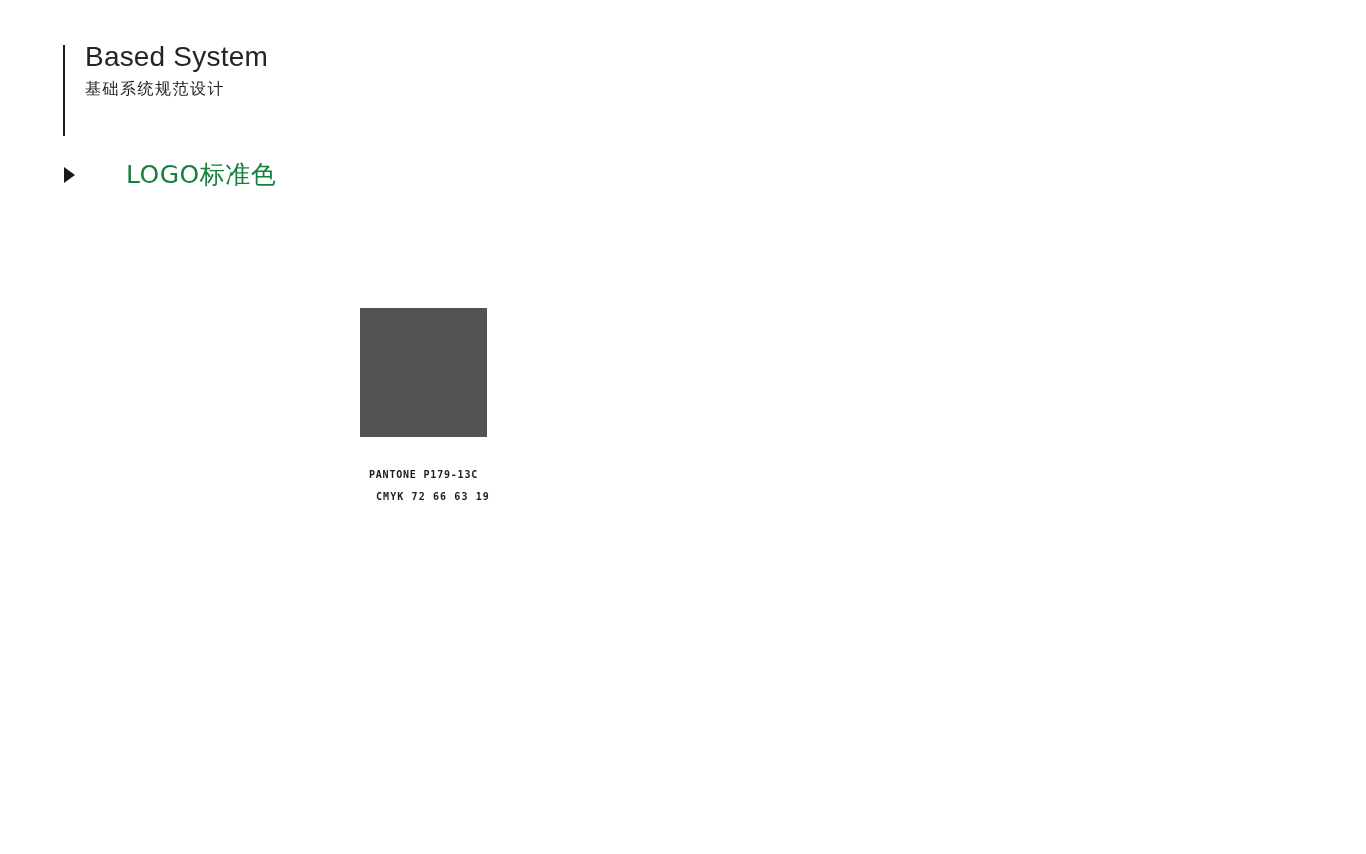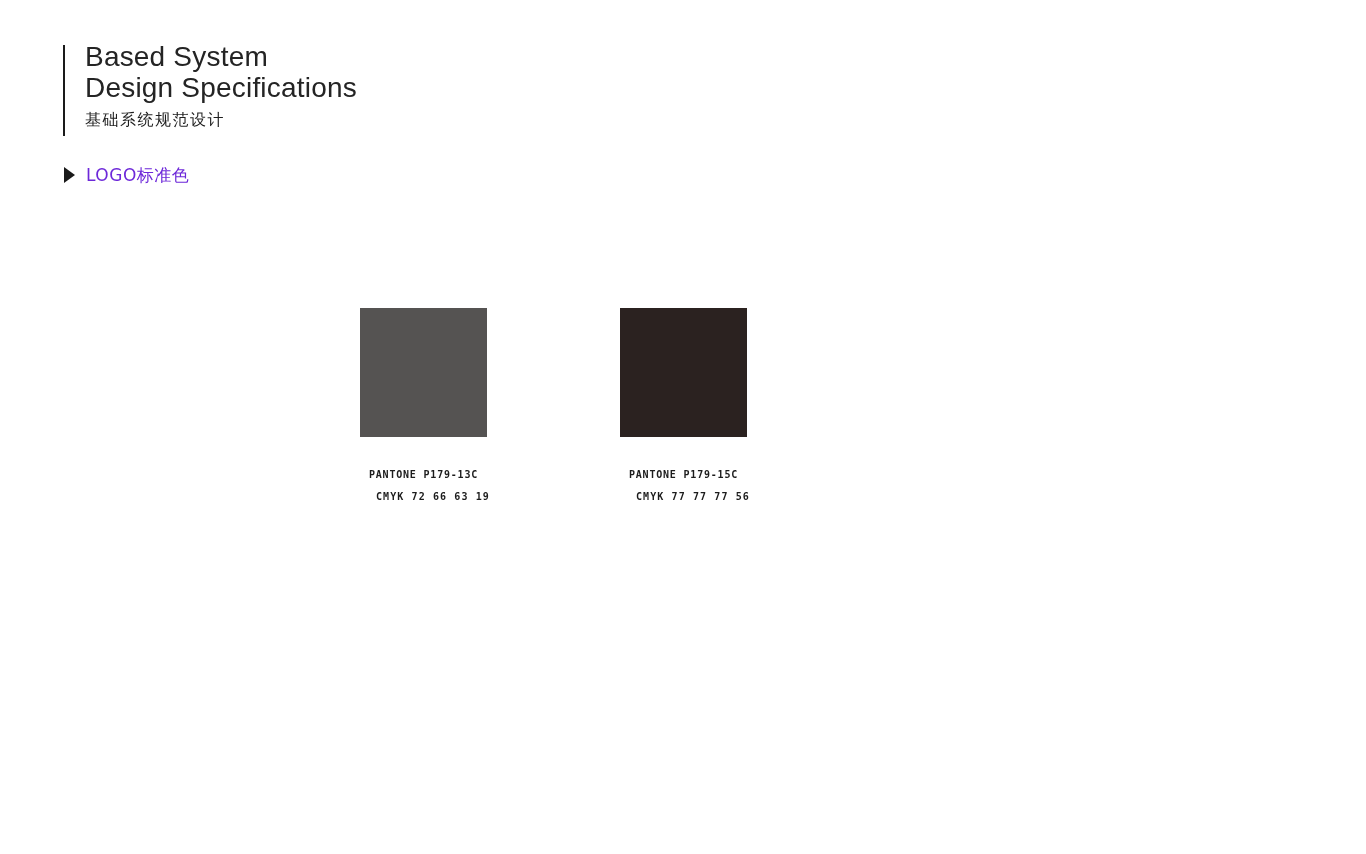--- a/index.html
+++ b/index.html
@@ -70,25 +70,26 @@
     height: 0;
     border-top: 8px solid transparent;
     border-bottom: 8px solid transparent;
     border-left: 11px solid #1a1a1a;
     margin-right: 11px;
     flex: none;
   }
   .section-heading-label {
     font-family: "DejaVu Sans", "Liberation Sans", sans-serif;
     font-weight: 400;
-    font-size: 17px;
+    font-size: 25px;
     line-height: 30px;
-    color: #6d28d9;
+    color: #15803d;
     letter-spacing: 0.5px;
     white-space: nowrap;
+    margin-left: 40px;
   }
 
   
   .swatch-row {
     position: absolute;
     left: 360px;
     top: 308px;
     display: flex;
   }
   .swatch-item {
@@ -122,42 +123,34 @@
     margin-left: 16px;
   }
 </style>
 </head>
 <body>
 
 <div class="header">
   <div class="header-rule"></div>
   <div class="header-text">
     <div class="title-line">Based System</div>
-    <div class="title-line">Design Specifications</div>
     <div class="title-cn">基础系统规范设计</div>
   </div>
 </div>
 
 <div class="section-heading">
   <span class="bullet-triangle"></span>
   <span class="section-heading-label">LOGO标准色</span>
 </div>
 
 <div class="swatch-row">
 
   <div class="swatch-item">
     <div class="swatch-chip" style="background-color: rgb(85, 83, 82);"></div>
     <div class="swatch-labels">
       <div class="swatch-pantone">PANTONE P179-13C</div>
       <div class="swatch-cmyk">CMYK  72 66 63 19</div>
     </div>
   </div>
 
 
-  <div class="swatch-item">
-    <div class="swatch-chip" style="background-color: rgb(43, 34, 32);"></div>
-    <div class="swatch-labels">
-      <div class="swatch-pantone">PANTONE P179-15C</div>
-      <div class="swatch-cmyk">CMYK  77 77 77 56</div>
-    </div>
-  </div>
 
 </div>
 
 </body></html>

